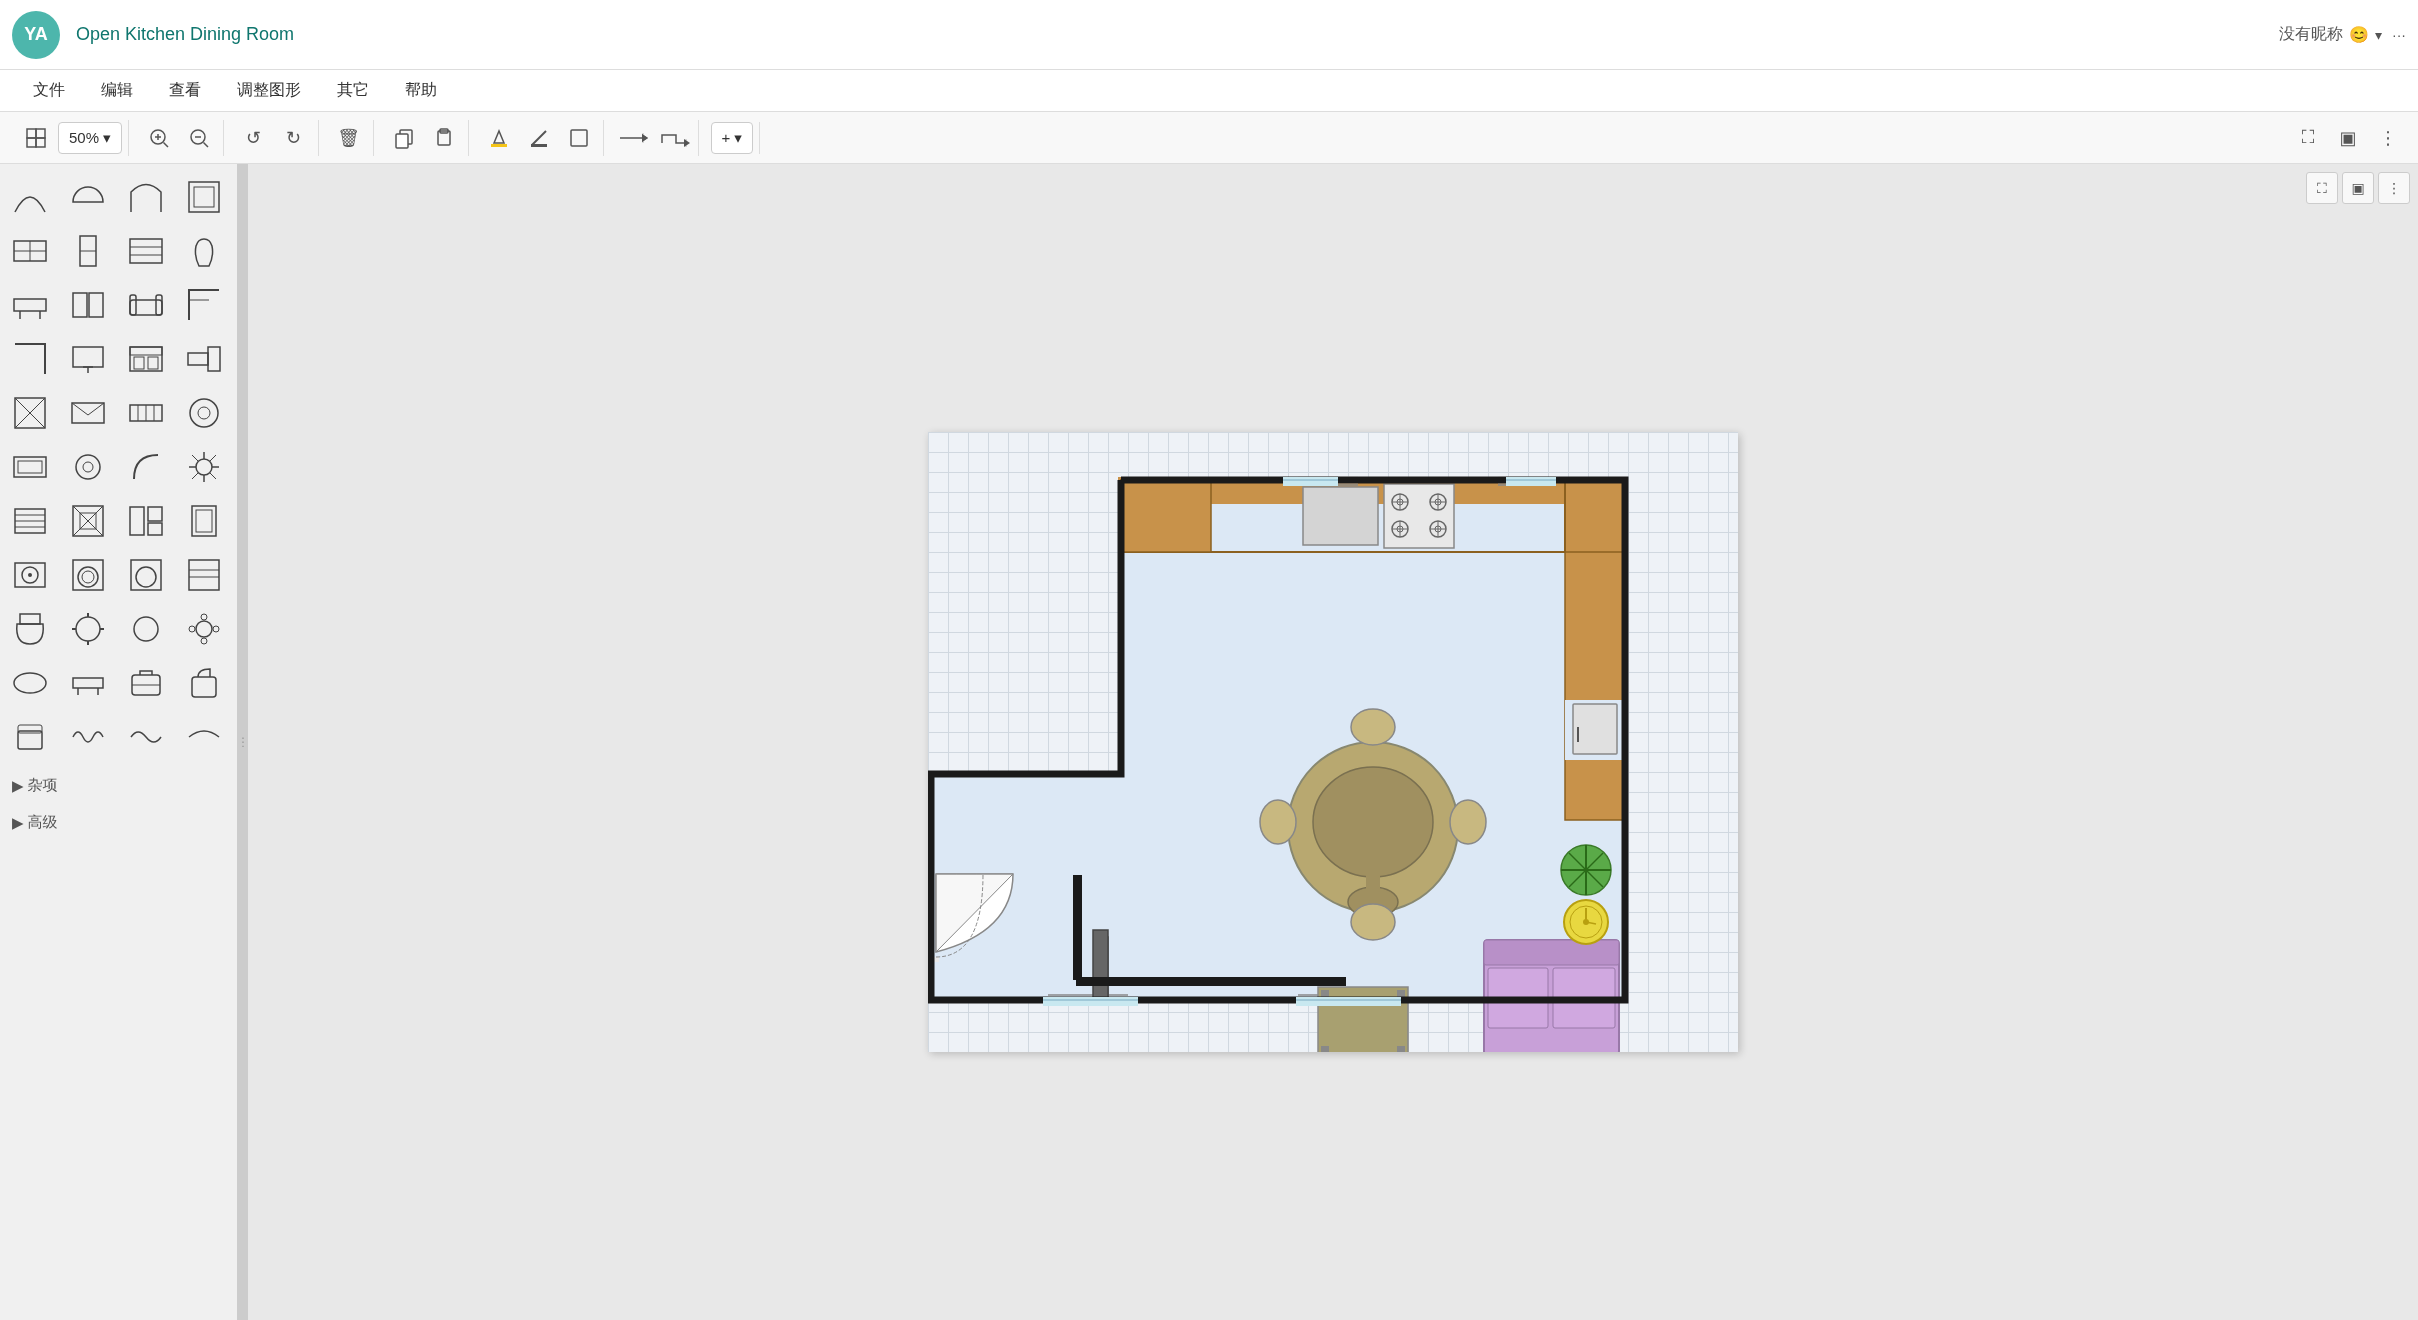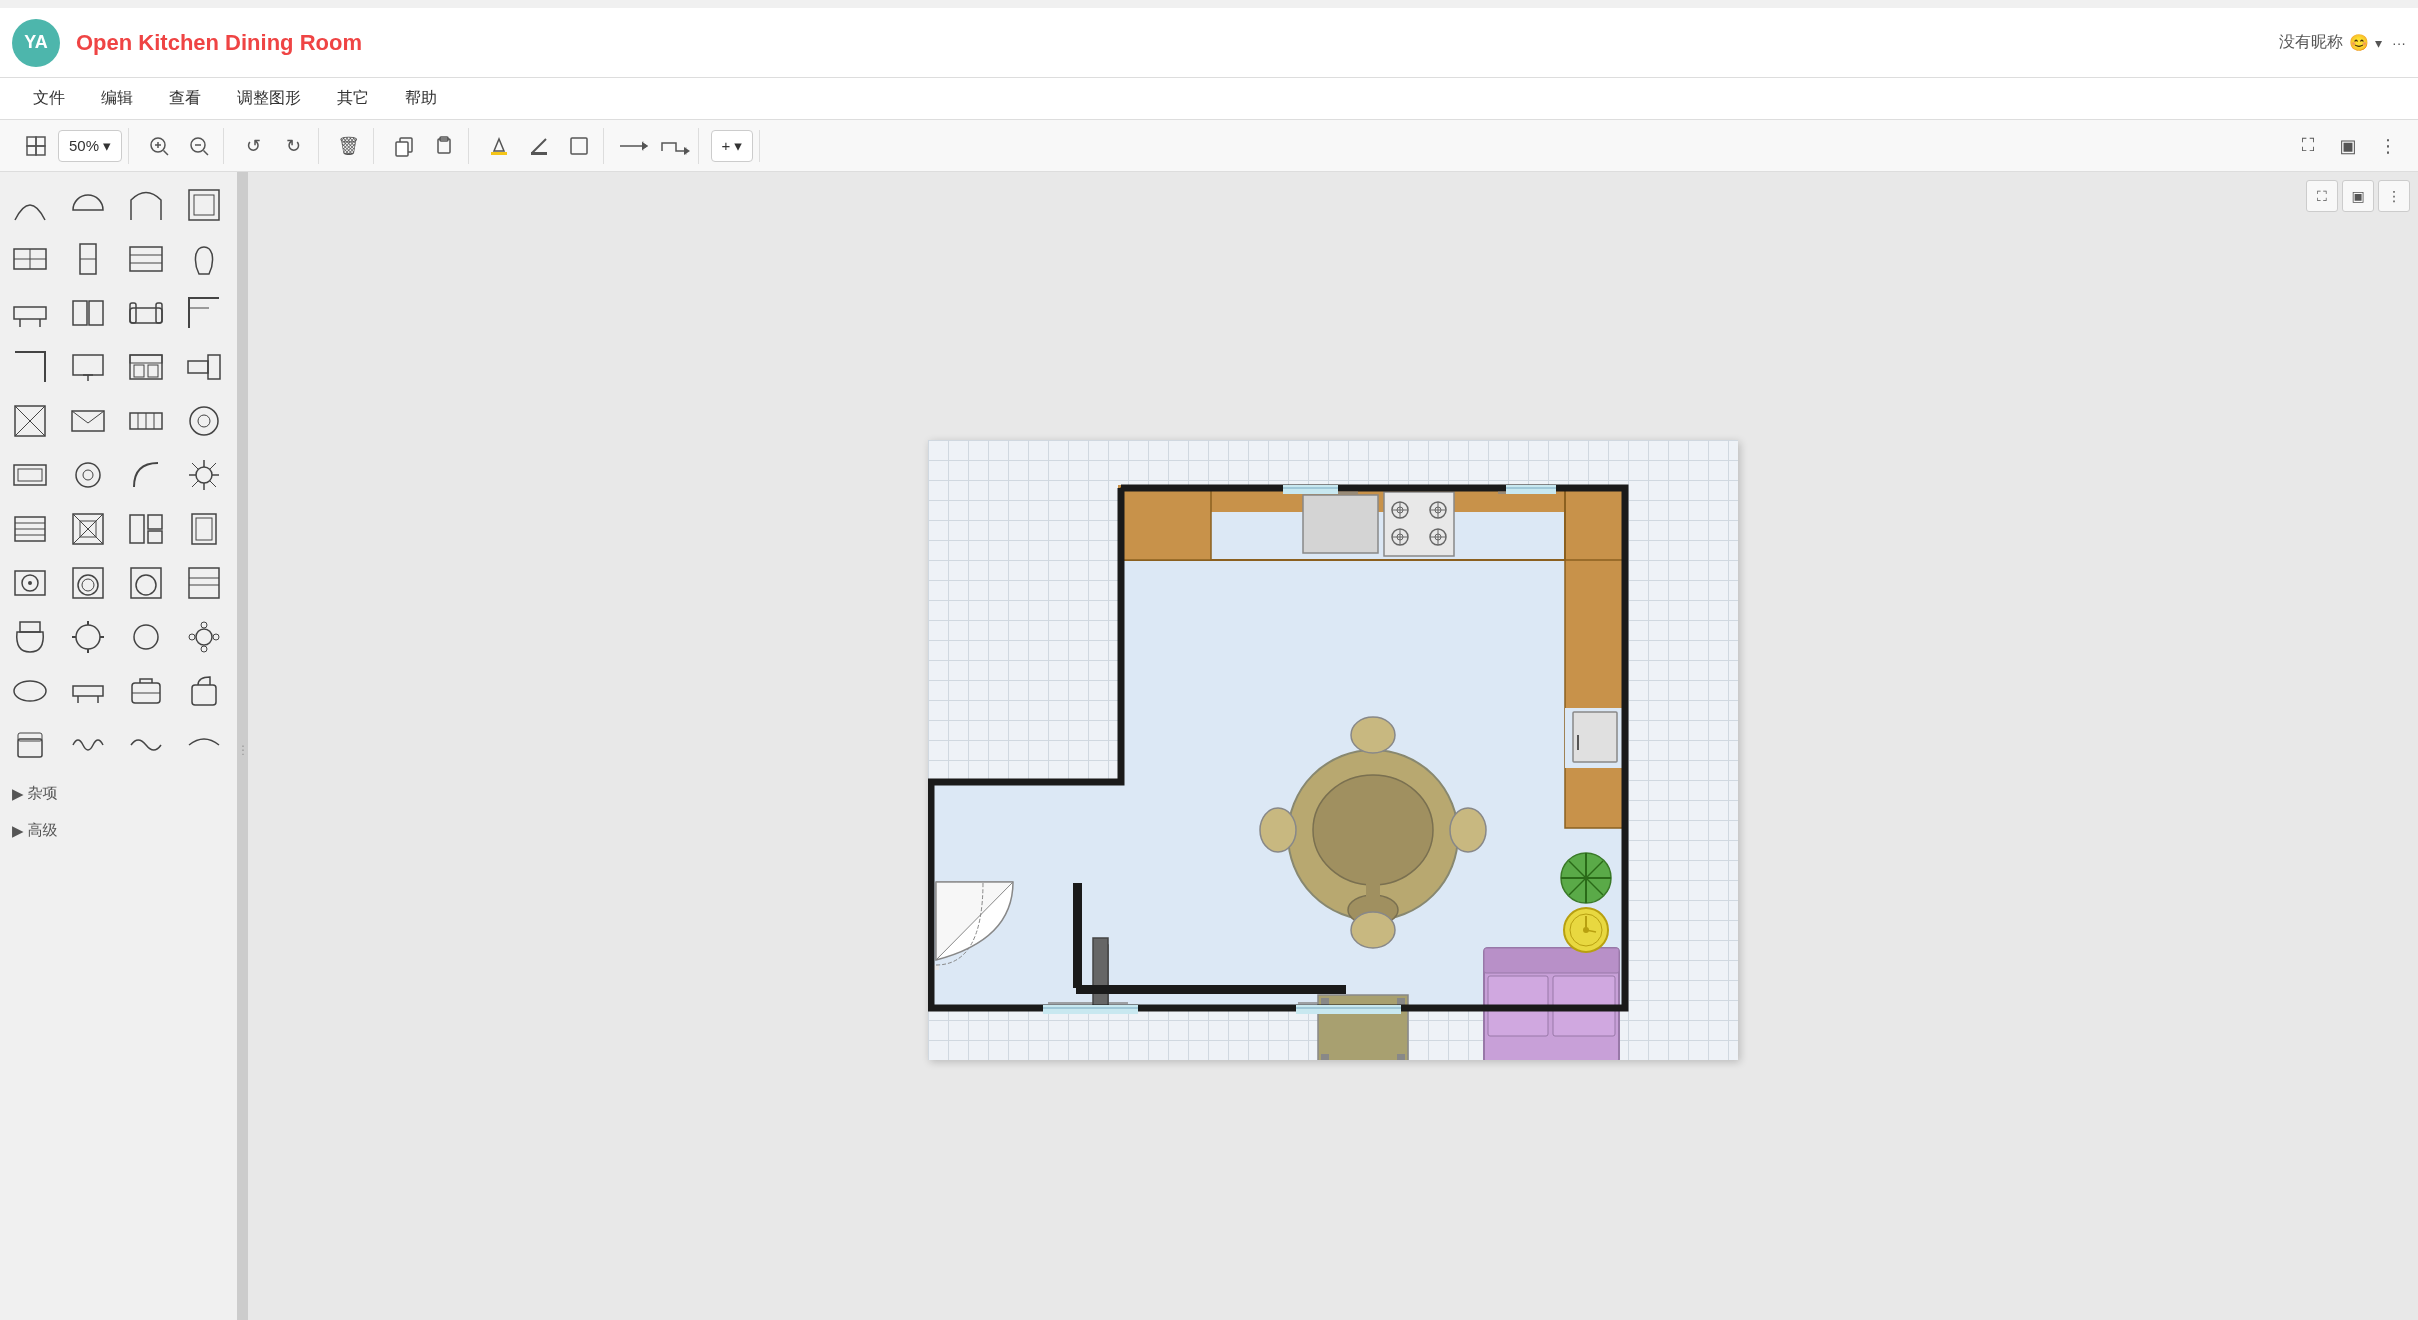--- a/index.html
+++ b/index.html
@@ -7,34 +7,33 @@
 
     
     #top-bar {
       display: flex;
       align-items: center;
       background: #fff;
       border-bottom: 1px solid #ddd;
       height: 70px;
       padding: 0 12px;
       position: relative;
-      margin-top: 8px;
     }
     #app-logo {
       width: 48px; height: 48px;
       background: #4db6ac;
       border-radius: 50%;
       display: flex; align-items: center; justify-content: center;
       color: white; font-weight: bold; font-size: 18px;
       margin-right: 16px; flex-shrink: 0;
     }
     #app-title {
-      font-size: 22px;
-      font-weight: 700;
-      color: #ef4444;
+      font-size: 18px;
+      font-weight: 400;
+      color: #0f766e;
     }
     #user-area {
       margin-left: auto;
       display: flex;
       align-items: center;
       gap: 6px;
       font-size: 16px;
       color: #555;
     }
 

